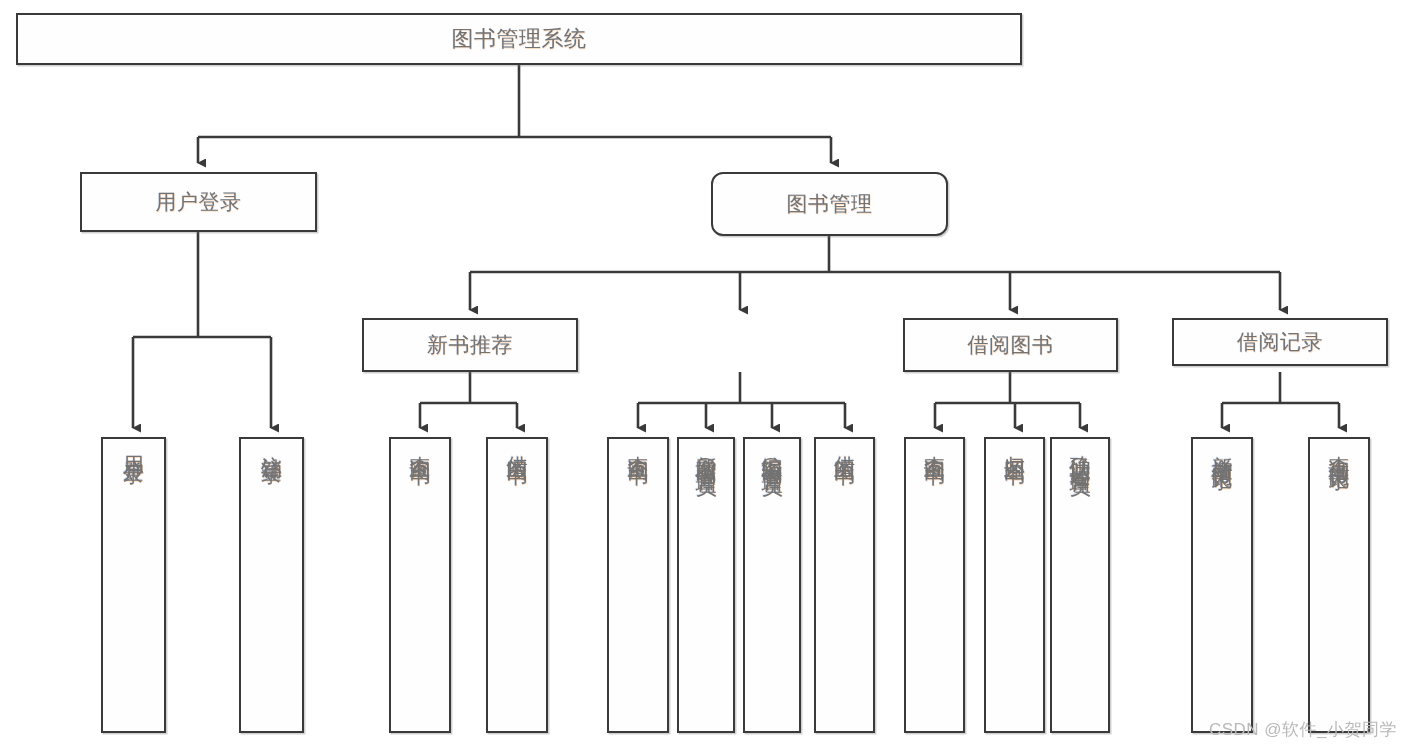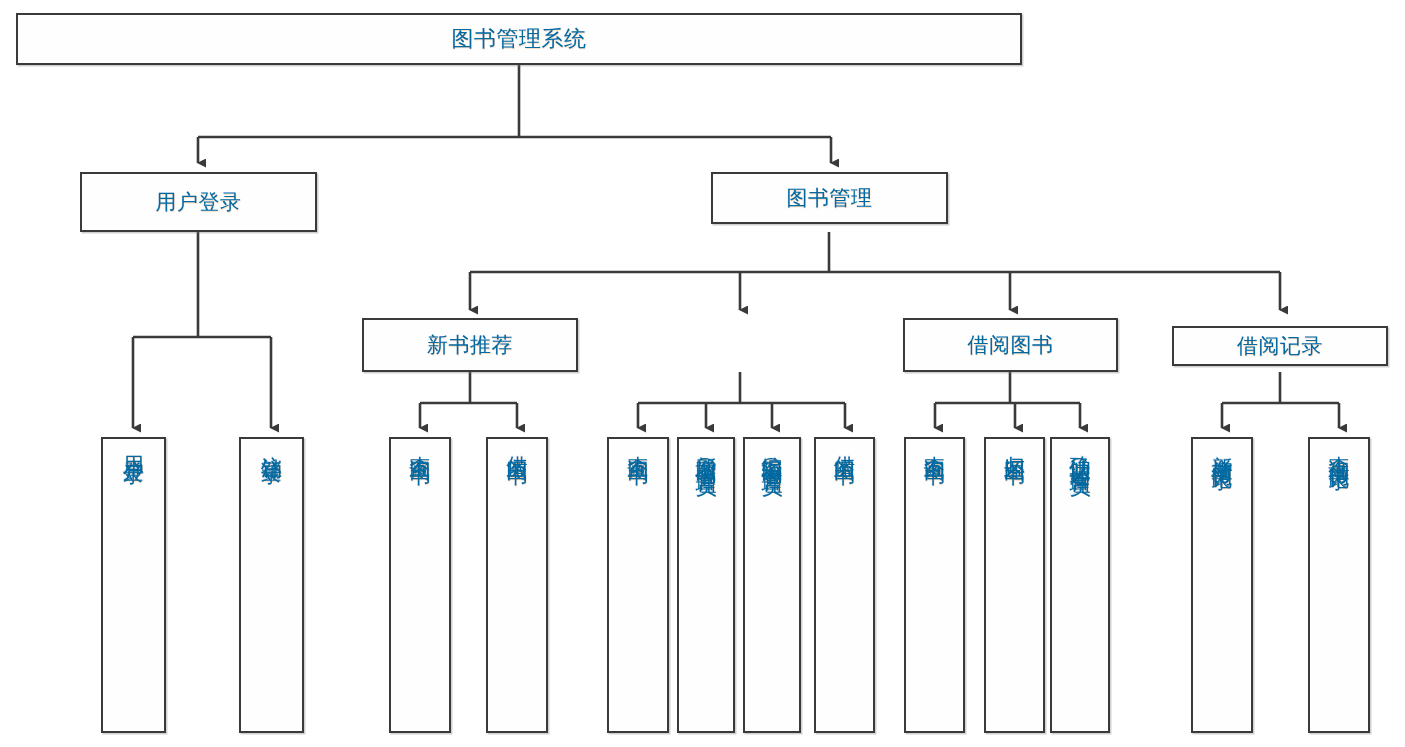--- a/index.html
+++ b/index.html
@@ -31,21 +31,21 @@
     position: absolute;
     box-sizing: border-box;
     border: 2.5px solid #3a3a3a;
     background: #fefefe;
     display: flex;
     align-items: center;
     justify-content: center;
     box-shadow: 1.5px 1.5px 0 rgba(120,120,120,0.35);
   }
   .node-label {
-    color: #0369a1;
+    color: #737373;
     font-size: 21px;
     line-height: 1.25;
     letter-spacing: 0.5px;
     white-space: nowrap;
     text-shadow: 0.6px 0.6px 0 rgba(255,150,60,0.30), -0.5px -0.5px 0 rgba(110,170,255,0.28);
   }
   .node-box.root .node-label { font-size: 22px; }
   .node-box.vertical {
     align-items: flex-start;
     padding-top: 0;
@@ -125,31 +125,31 @@
     </g>
   </svg>
 
   <div class="node-box root" style="left:16px; top:13px; width:1006px; height:52px;">
     <span class="node-label">图书管理系统</span>
   </div>
 
   <div class="node-box" style="left:80px; top:172px; width:237px; height:60px;">
     <span class="node-label">用户登录</span>
   </div>
-  <div class="node-box" style="left:711px; top:172px; width:237px; height:52px;">
+  <div class="node-box" style="left:711px; top:172px; width:237px; height:64px;border-radius:12px;">
     <span class="node-label">图书管理</span>
   </div>
 
   <div class="node-box" style="left:362px; top:318px; width:216px; height:54px;">
     <span class="node-label">新书推荐</span>
   </div>
   <div class="node-box" style="left:903px; top:318px; width:215px; height:54px;">
     <span class="node-label">借阅图书</span>
   </div>
-  <div class="node-box" style="left:1172px; top:326px; width:216px; height:40px;">
+  <div class="node-box" style="left:1172px; top:318px; width:216px; height:48px;">
     <span class="node-label">借阅记录</span>
   </div>
 
   <div class="node-box vertical" style="left:101px; top:437px; width:65px; height:296px;">
     <span class="node-label">用户登录</span>
   </div>
   <div class="node-box vertical" style="left:239px; top:437px; width:65px; height:296px;">
     <span class="node-label">注销登录</span>
   </div>
 
@@ -183,14 +183,15 @@
     <span class="node-label">确认归还（管理员）</span>
   </div>
 
   <div class="node-box vertical" style="left:1191px; top:437px; width:62px; height:296px;">
     <span class="node-label">新增借阅记录</span>
   </div>
   <div class="node-box vertical" style="left:1308px; top:437px; width:62px; height:296px;">
     <span class="node-label">查询借阅记录</span>
   </div>
 
+  <div class="watermark">CSDN @软件_小贺同学</div>
 
 </div>
 
 </body></html>

